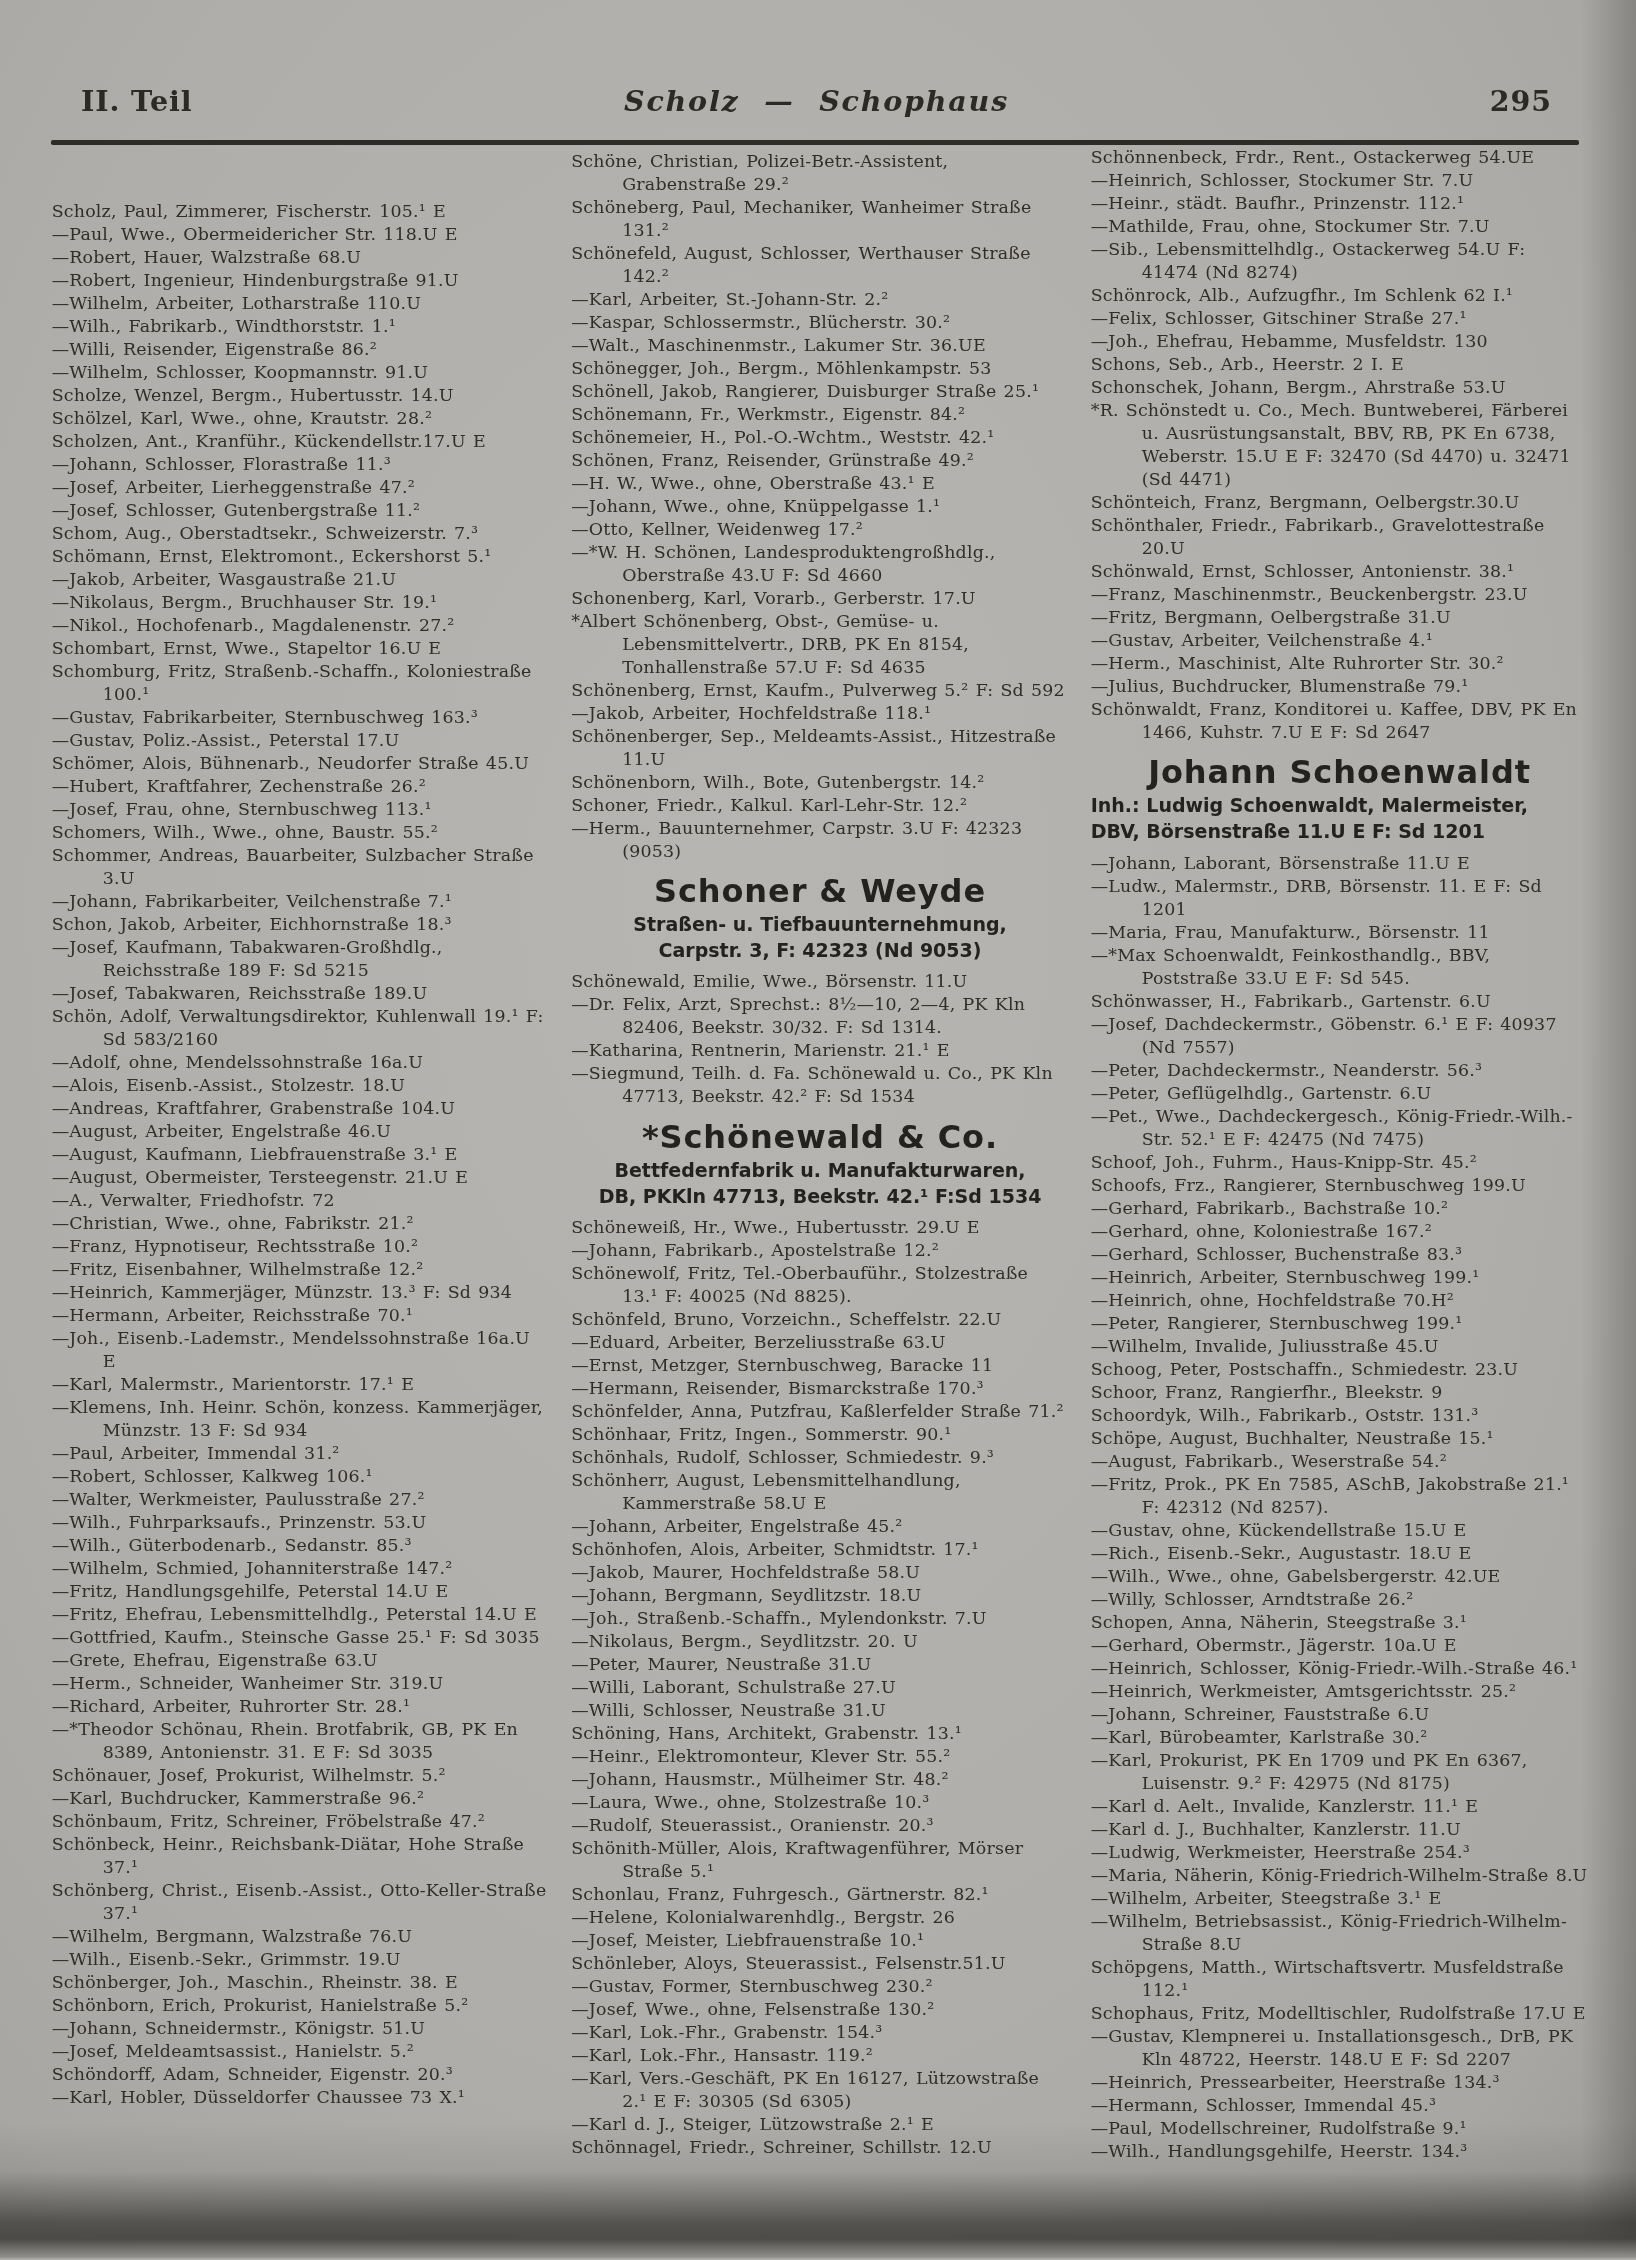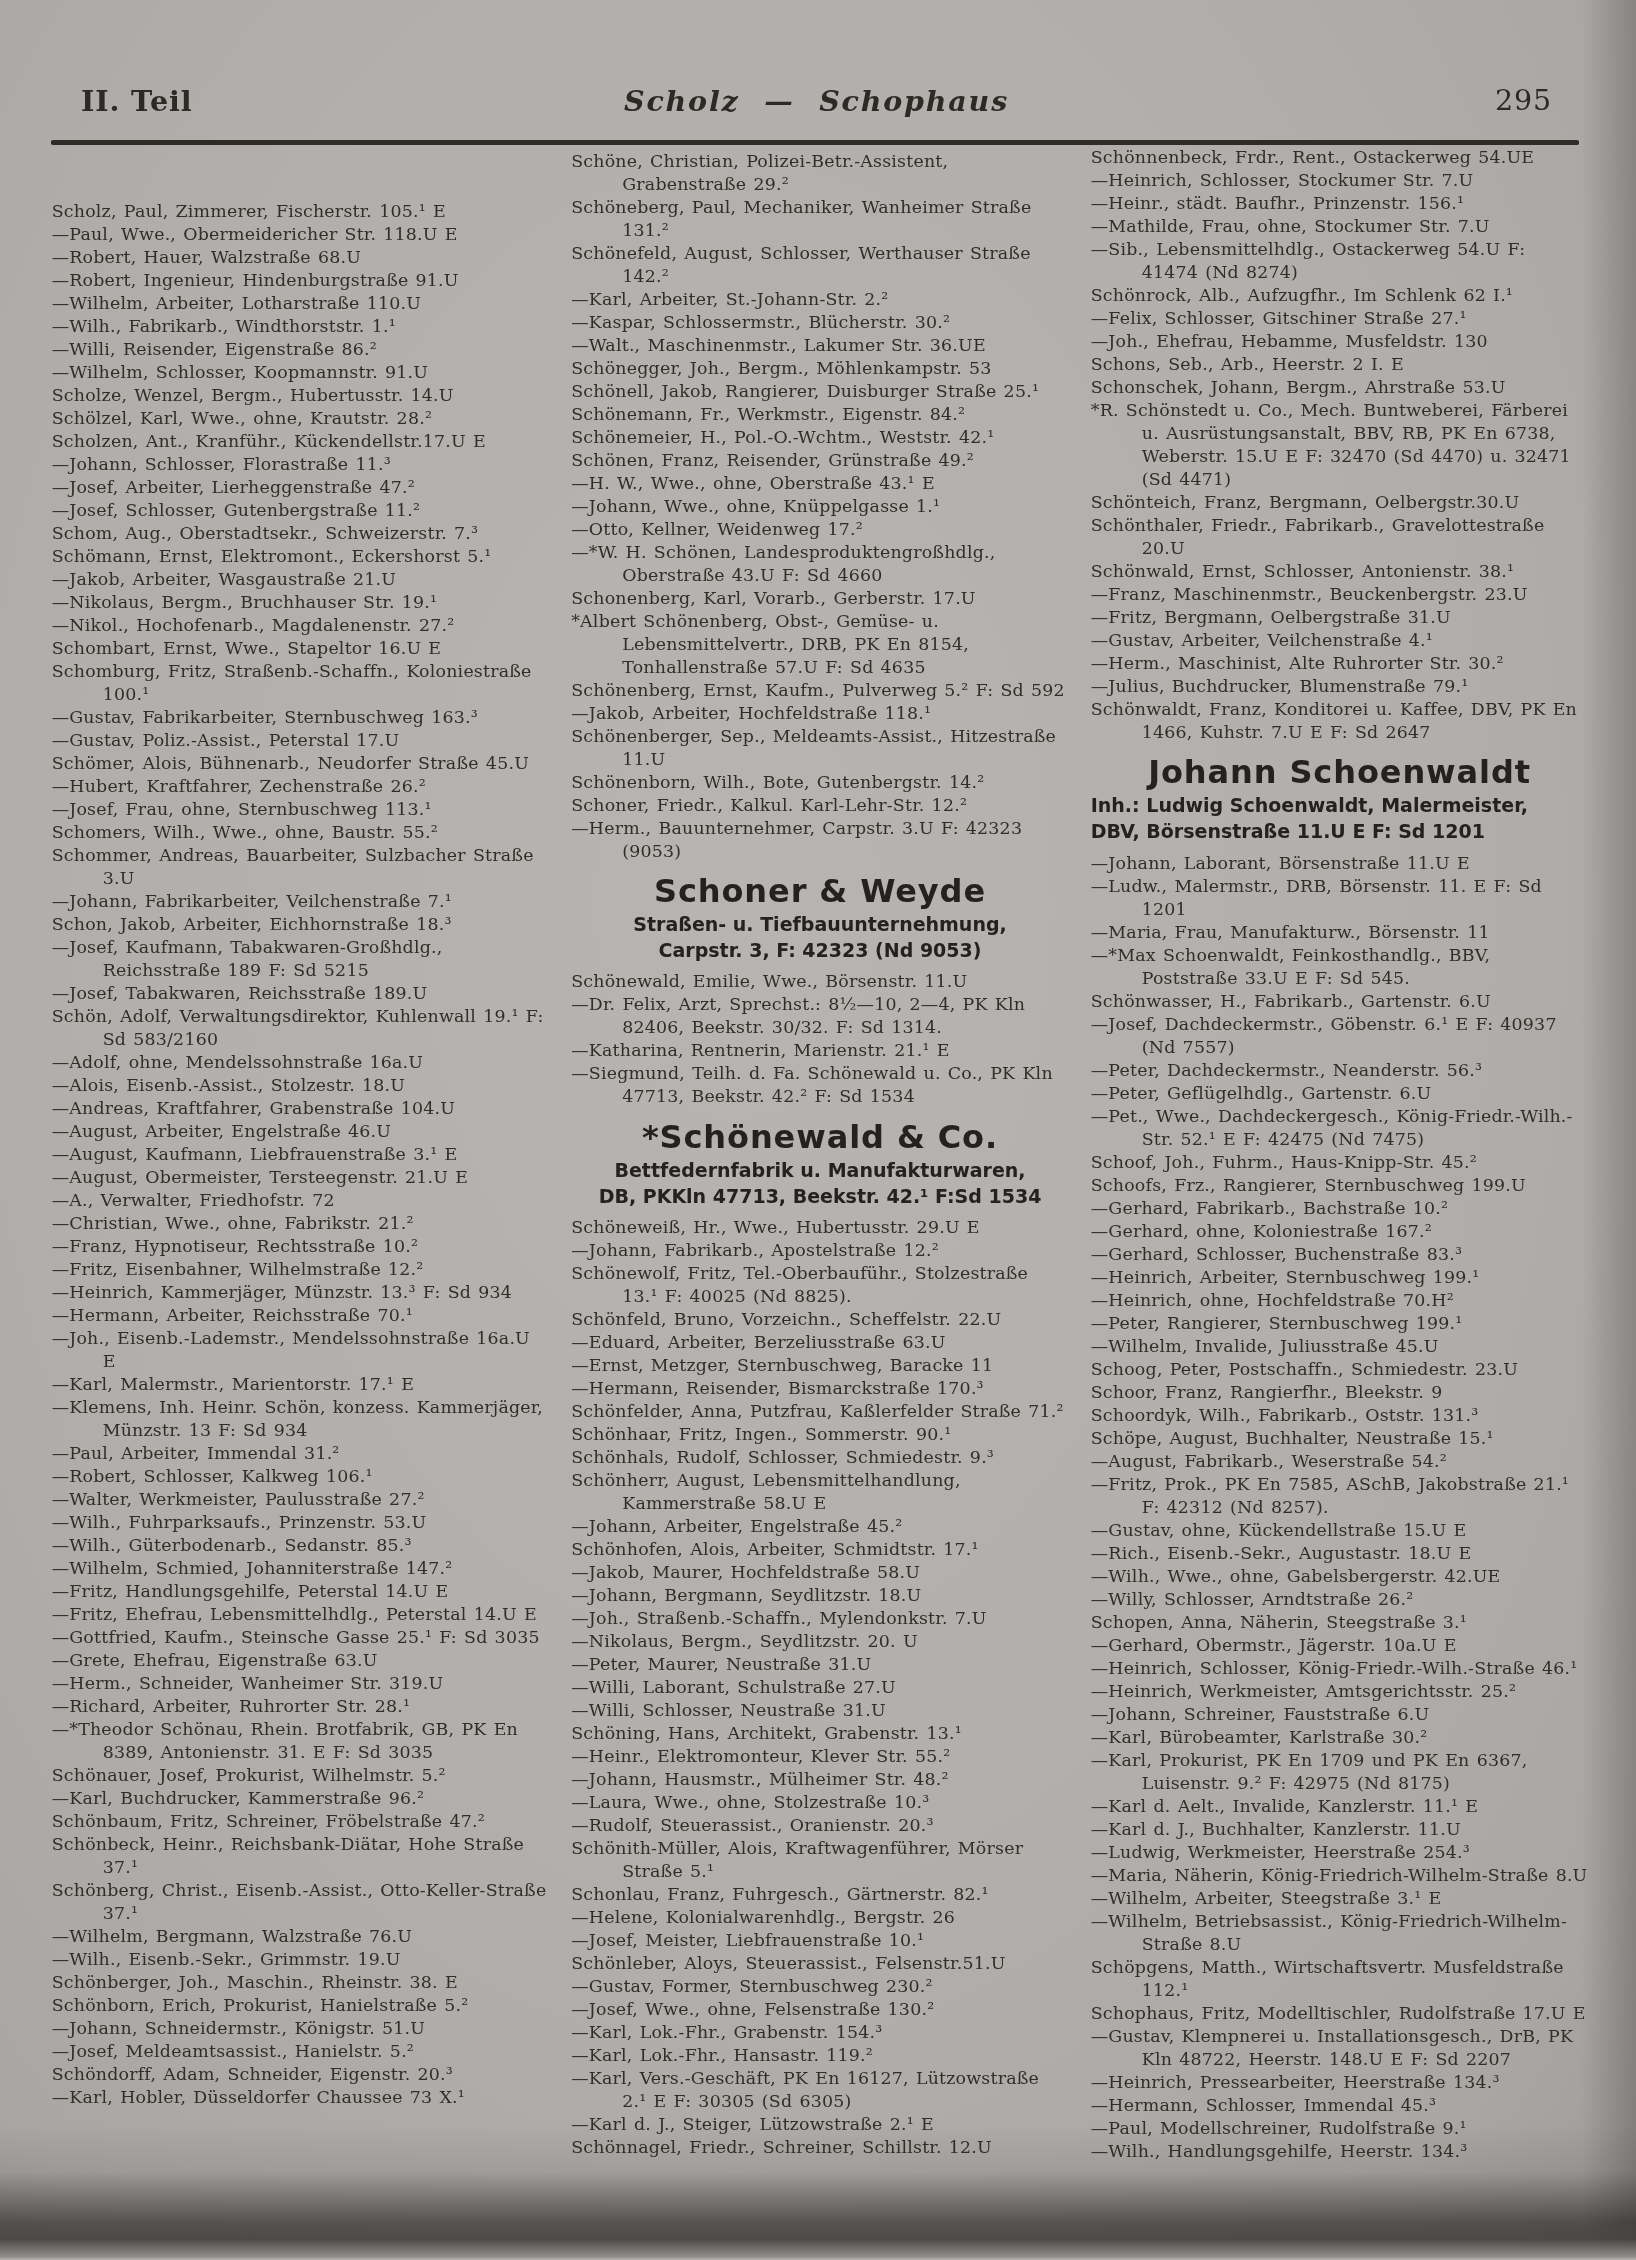--- a/index.html
+++ b/index.html
@@ -33,21 +33,21 @@
   .hdr .section{
     position:absolute;left:0;top:0;
     font-weight:bold;font-size:28.5px;letter-spacing:0.9px;
   }
   .hdr .title{
     position:absolute;left:0;right:0;top:0;text-align:center;
     font-weight:bold;font-size:28.5px;letter-spacing:1.8px;word-spacing:13px;font-style:italic;
   }
   .hdr .pageno{
     position:absolute;right:0;top:0;
-    font-weight:normal;font-size:28.5px;letter-spacing:0.9px;
+    font-weight:bold;font-size:28.5px;letter-spacing:0.9px;
   }
   .toprule{
     position:absolute;top:140px;left:51px;right:57px;height:4.6px;
     background:#2e2c27;border-radius:1.8px;
   }
   .cols{
     position:absolute;top:152px;left:48px;right:44px;bottom:108px;
     display:flex;align-items:center;
   }
   .col{
@@ -238,21 +238,21 @@
         <div class="entry">—Karl, Lok.-Fhr., Grabenstr. 154.³</div>
         <div class="entry">—Karl, Lok.-Fhr., Hansastr. 119.²</div>
         <div class="entry">—Karl, Vers.-Geschäft, PK En 16127, Lützowstraße 2.¹ E  F: 30305 (Sd 6305)</div>
         <div class="entry">—Karl d. J., Steiger, Lützowstraße 2.¹ E</div>
         <div class="entry">Schönnagel, Friedr., Schreiner, Schillstr. 12.U</div>
       </section>
     <div class="vrule"></div>
     <section class="col">
         <div class="entry">Schönnenbeck, Frdr., Rent., Ostackerweg 54.UE</div>
         <div class="entry">—Heinrich, Schlosser, Stockumer Str. 7.U</div>
-        <div class="entry">—Heinr., städt. Baufhr., Prinzenstr. 156.¹</div>
+        <div class="entry">—Heinr., städt. Baufhr., Prinzenstr. 112.¹</div>
         <div class="entry">—Mathilde, Frau, ohne, Stockumer Str. 7.U</div>
         <div class="entry">—Sib., Lebensmittelhdlg., Ostackerweg 54.U  F: 41474 (Nd 8274)</div>
         <div class="entry">Schönrock, Alb., Aufzugfhr., Im Schlenk 62 I.¹</div>
         <div class="entry">—Felix, Schlosser, Gitschiner Straße 27.¹</div>
         <div class="entry">—Joh., Ehefrau, Hebamme, Musfeldstr. 130</div>
         <div class="entry">Schons, Seb., Arb., Heerstr. 2 I.  E</div>
         <div class="entry">Schonschek, Johann, Bergm., Ahrstraße 53.U</div>
         <div class="entry">*R. Schönstedt u. Co., Mech. Buntweberei, Färberei u. Ausrüstungsanstalt, BBV, RB, PK En 6738, Weberstr. 15.U E  F: 32470 (Sd 4470) u. 32471 (Sd 4471)</div>
         <div class="entry">Schönteich, Franz, Bergmann, Oelbergstr.30.U</div>
         <div class="entry">Schönthaler, Friedr., Fabrikarb., Gravelottestraße 20.U</div>

